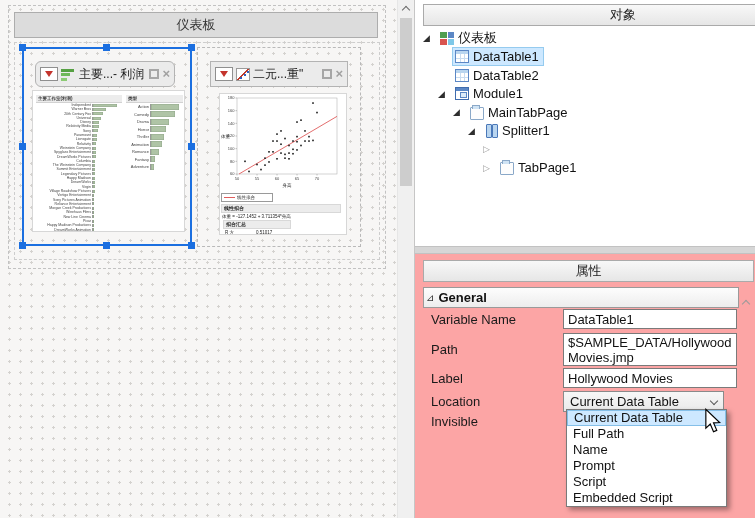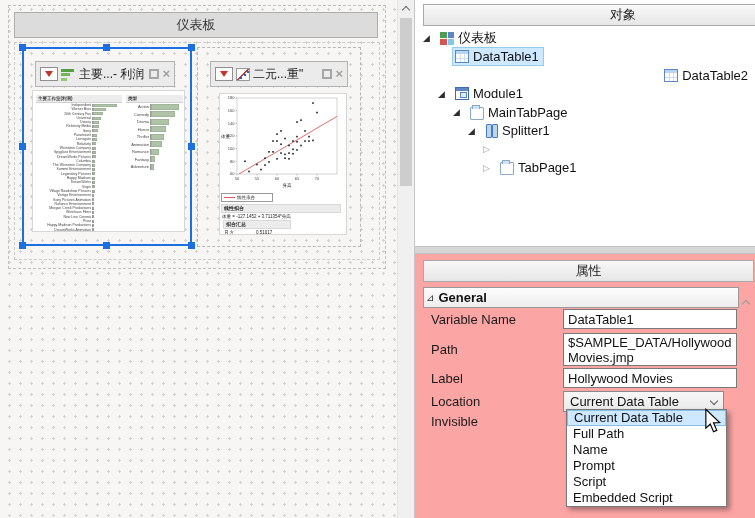--- a/index.html
+++ b/index.html
@@ -14,21 +14,21 @@
     box-sizing:border-box;display:flex;align-items:center;justify-content:center;font-size:13px;color:#333;}
   .content-box{position:absolute;left:14px;top:42px;width:364px;height:216px;border:1px dashed #cdcdcd;}
 
   .pane{position:absolute;box-sizing:border-box;}
   .pane1{left:22px;top:47px;width:170px;height:199px;border:2px solid #1b6fe0;}
   .pane2{left:197px;top:47px;width:164px;height:200px;border:1px dashed #b9b9b9;}
   .handle{position:absolute;width:7px;height:7px;background:#1b6fe0;}
 
   .pane-titlebar{position:absolute;height:26px;background:#ebebeb;border:1px solid #b3b3b3;box-sizing:border-box;
     display:flex;align-items:center;padding:0 4px;gap:3px;}
-  .p1-titlebar{left:11px;top:12px;width:140px;}
+  .p1-titlebar{left:11px;top:12px;width:140px;border-radius:6px;}
   .p2-titlebar{left:12px;top:13px;width:138px;}
   .rtri-btn{width:18px;height:14px;background:#fff;border:1px solid #8f8f8f;box-sizing:border-box;
     display:flex;align-items:center;justify-content:center;flex:none;}
   .rtri{width:0;height:0;border-left:4px solid transparent;border-right:4px solid transparent;border-top:6px solid #c4342d;}
   .pane-title{font-size:12px;color:#1a1a1a;white-space:nowrap;overflow:hidden;flex:1;}
   .maxbox{width:10px;height:10px;border:2px solid #a6a6a6;box-sizing:border-box;flex:none;}
   .closex{color:#a0a0a0;font-size:13px;font-weight:bold;line-height:10px;flex:none;}
 
   .bar-chart-icon{width:15px;height:13px;flex:none;background:
     linear-gradient(#55a042,#55a042) 0 1px/13px 3px no-repeat,
@@ -530,21 +530,21 @@
             <span class="tlabel">仪表板</span>
           </span>
         </div>
         <div class="trow" style="padding-left: 19px;">
           <span class="twist none"></span>
           <span class="tsel selected">
             <span class="ic table-icon"></span>
             <span class="tlabel">DataTable1</span>
           </span>
         </div>
-        <div class="trow" style="padding-left: 19px; justify-content: flex-end;">
+        <div class="trow" style="padding-left: 19px;">
           <span class="twist none"></span>
           <span class="tsel">
             <span class="ic table-icon"></span>
             <span class="tlabel">DataTable2</span>
           </span>
         </div>
         <div class="trow" style="padding-left: 19px;">
           <span class="twist open">◢</span>
           <span class="tsel">
             <span class="ic module-icon"></span>

